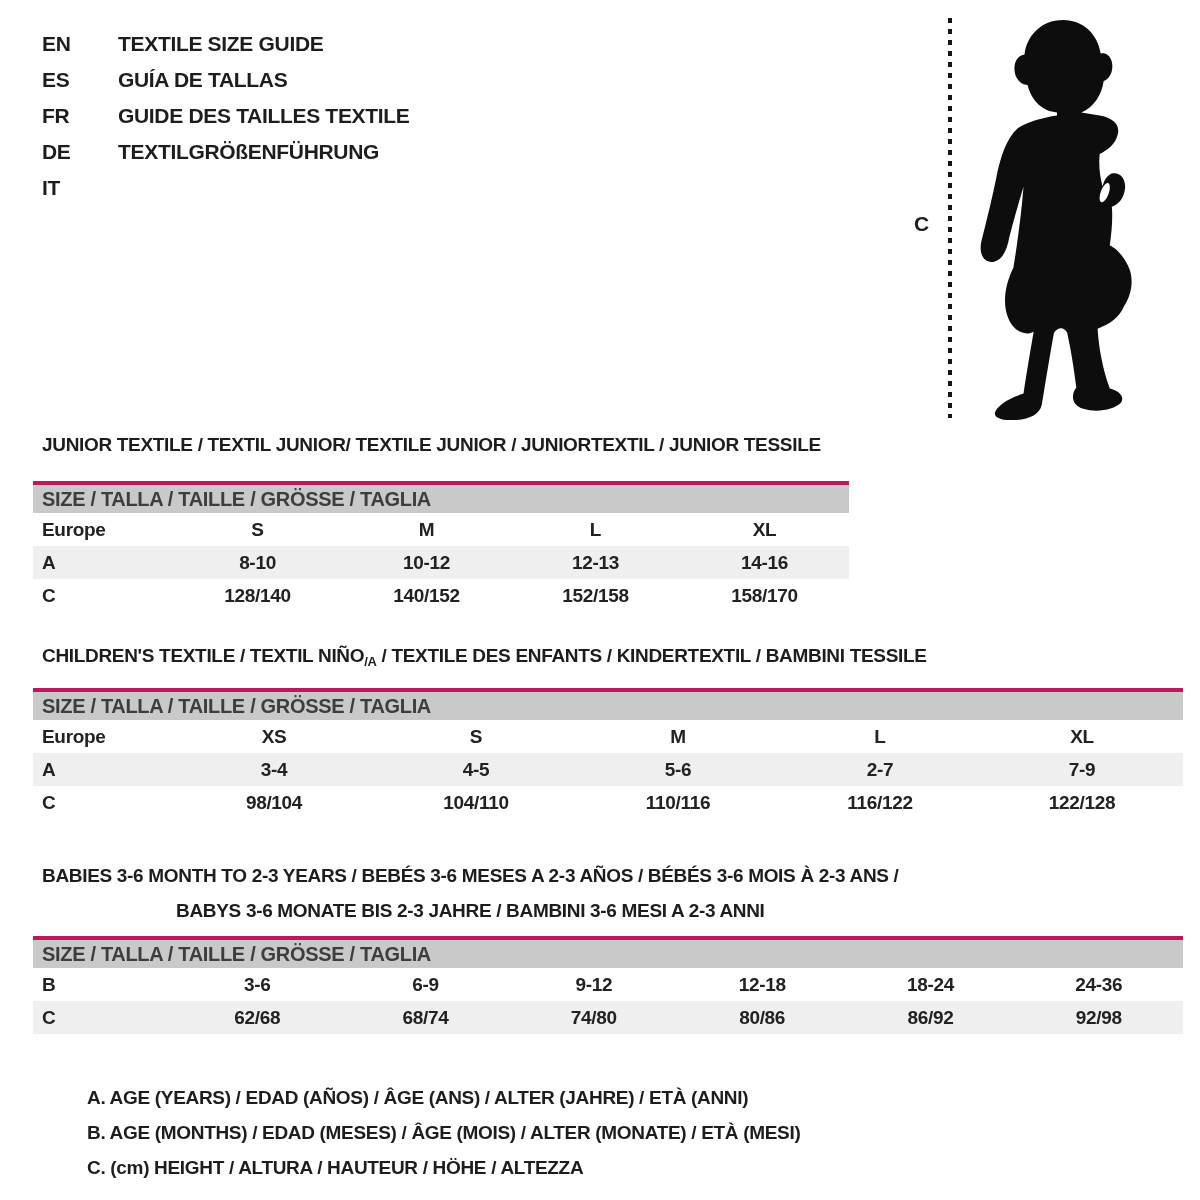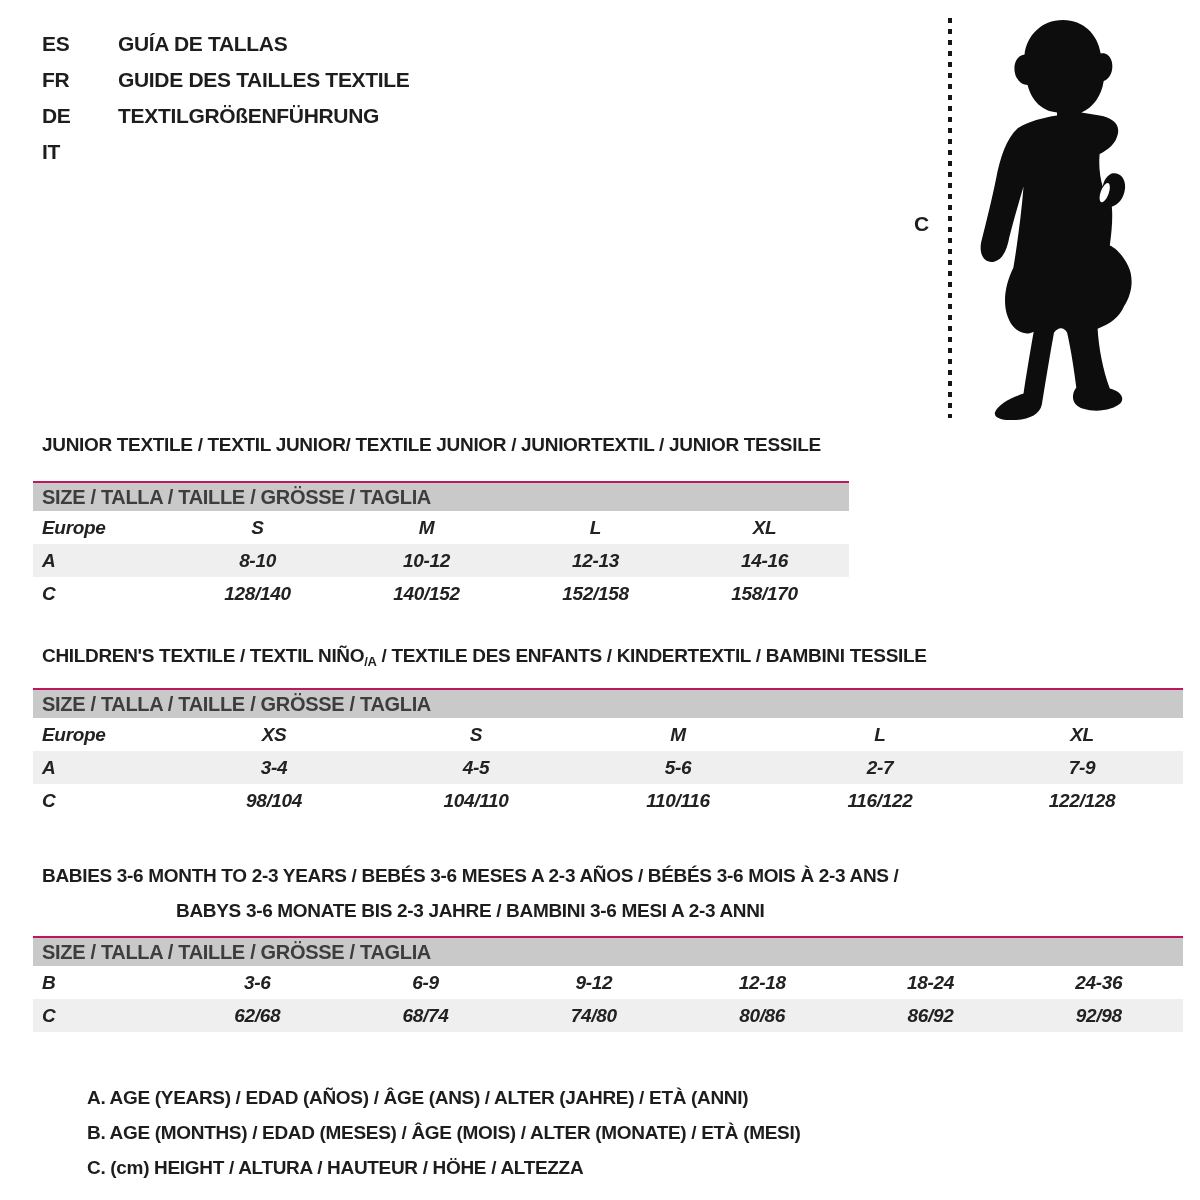--- a/index.html
+++ b/index.html
@@ -20,41 +20,45 @@
   }
   .measure-label{position:absolute;left:914px;top:212px;font-size:21px;}
   .baby-svg{position:absolute;left:966px;top:14px;width:180px;height:406px;}
   
   .sec-title{position:absolute;left:42px;font-size:19px;white-space:nowrap;text-align:center;}
   .sec-title .subs{font-size:13px;vertical-align:-4px;}
   .two-line{line-height:35px;}
   
   .size-table{position:absolute;left:33px;}
   .thead{
-    height:28px;background:#c9c9c9;border-top:2px solid #be185d;
+    height:28px;background:#c9c9c9;border-top:4px solid #be185d;
     display:flex;align-items:center;padding-left:9px;font-size:20px;color:#3d3d3d;
   }
   .trow{display:grid;align-items:center;font-size:19px;color:#222;}
-  .trow .cell{text-align:center;font-style:italic;}
+  .trow .cell{text-align:center;}
   .trow .cell.lbl{text-align:left;padding-left:9px;}
   .shaded{background:#efefef;}
   .cols4{grid-template-columns:140px repeat(4,1fr);}
   .cols5{grid-template-columns:140px repeat(5,1fr);}
   .cols6{grid-template-columns:140px repeat(6,1fr);}
   .rh{height:33px;}
   
   .legend{position:absolute;left:42px;top:1080px;font-size:19px;line-height:35px;margin-left:45px;}
   .legend div{white-space:nowrap;}
 </style>
 </head>
 <body>
 
 <div class="page">
 
   <div class="langs">
+    <div class="lang-row">
+      <span class="lang-code">EN</span>
+      <span class="lang-title">TEXTILE SIZE GUIDE</span>
+    </div>
     <div class="lang-row">
       <span class="lang-code">ES</span>
       <span class="lang-title">GUÍA DE TALLAS</span>
     </div>
     <div class="lang-row">
       <span class="lang-code">FR</span>
       <span class="lang-title">GUIDE DES TAILLES TEXTILE</span>
     </div>
     <div class="lang-row">
       <span class="lang-code">DE</span>

